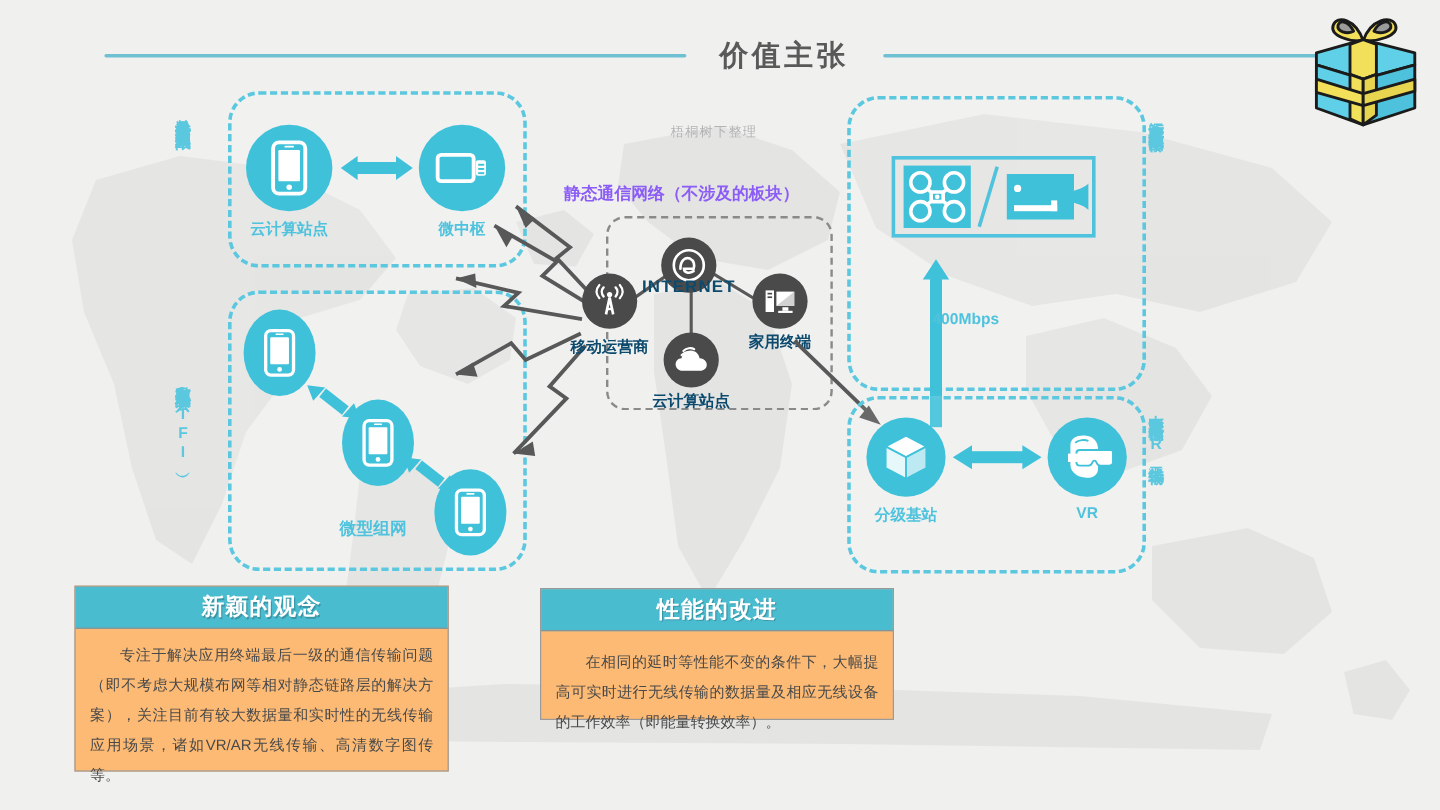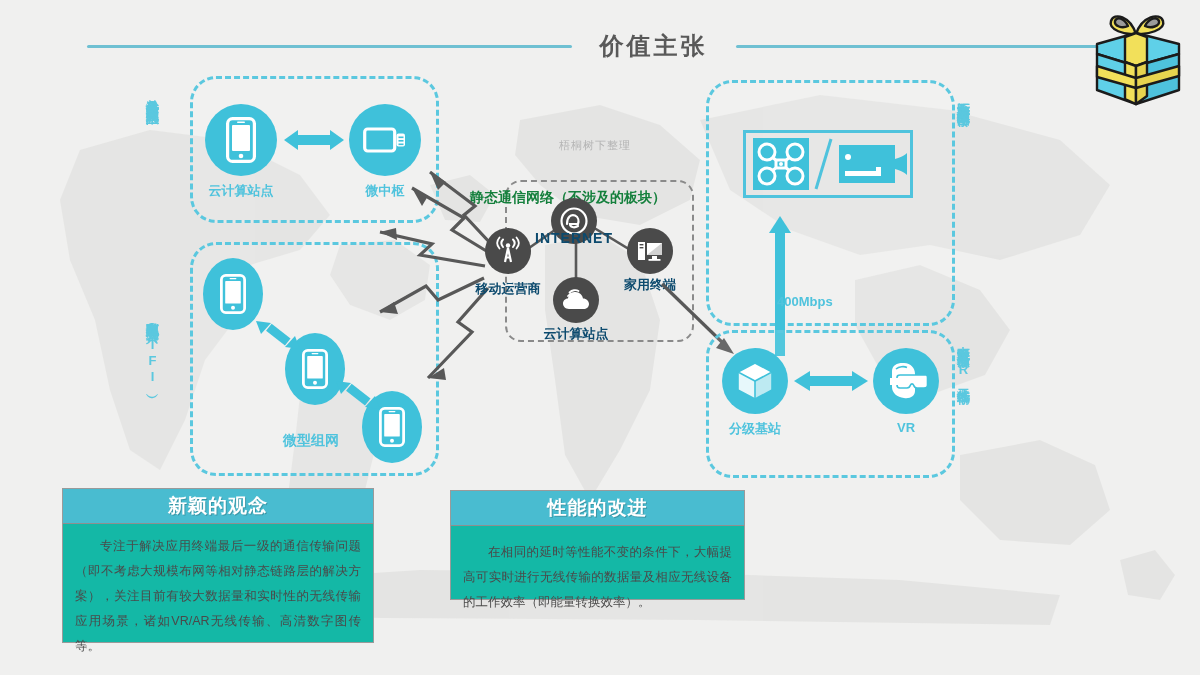--- a/index.html
+++ b/index.html
@@ -75,37 +75,37 @@
     writing-mode: vertical-rl;
     text-orientation: upright;
     font-size: 13px;
     color: #5bc8df;
     letter-spacing: 1px;
     line-height: 17px;
     white-space: nowrap;
     font-weight: bold;
   }
   
-  .flabel { position: absolute; white-space: nowrap; margin-top: 36px; }
+  .flabel { position: absolute; white-space: nowrap; }
   #static-net-label {
     left: 470px; top: 153px;
-    font-size: 14px; color: #15803d; font-weight: bold;
+    font-size: 14px; color: #8b5cf6; font-weight: bold;
   }
   #watermark {
     left: 559px; top: 102px;
     font-size: 11px; color: #b4b4b4; letter-spacing: 1px;
   }
   #rate-label {
     left: 777px; top: 258px;
     font-size: 13px; color: #4fc3dd; font-weight: bold;
   }
   
   .card {
     position: absolute;
-    background: #14b8a6;
+    background: #fdba74;
     border: 1px solid #9a9a9a;
     box-sizing: border-box;
   }
   .card-head {
     height: 34px;
     background: #49bcd0;
     border-bottom: 1px solid #8f8f8f;
     display: flex; align-items: center; justify-content: center;
     color: #ffffff; font-size: 19px; font-weight: bold;
     letter-spacing: 1px;

